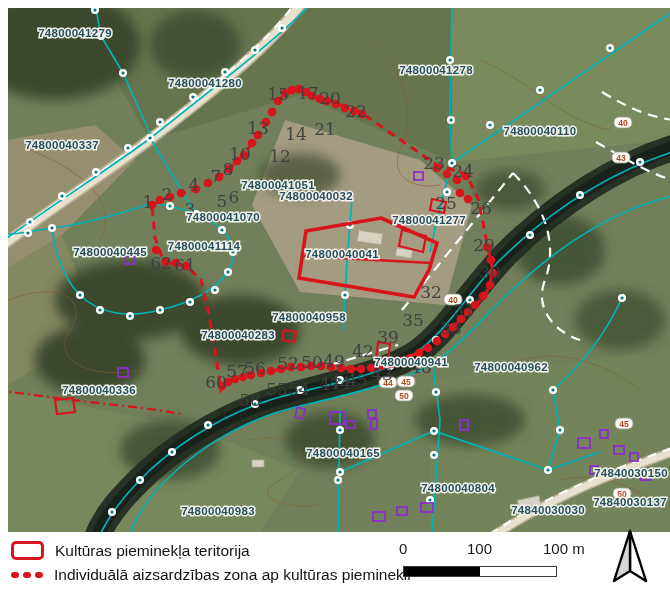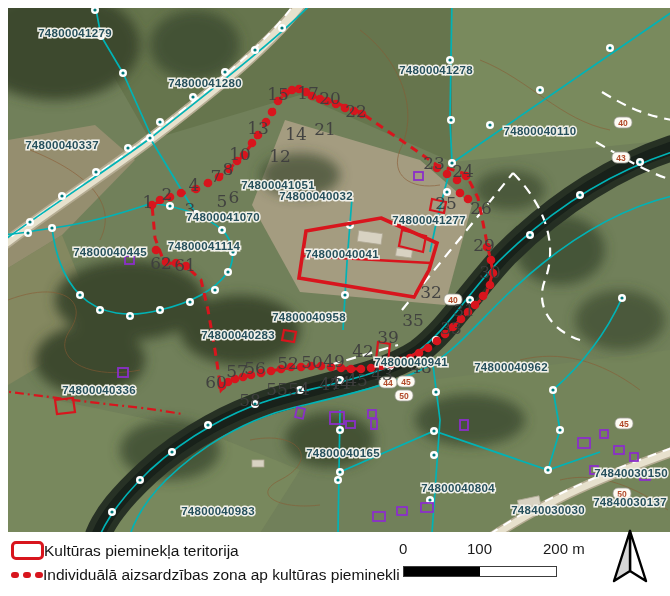--- a/index.html
+++ b/index.html
@@ -3,21 +3,21 @@
 <meta charset="utf-8">
 <style>
   html,body{margin:0;padding:0;background:#888;}
   .stage{position:relative;width:670px;height:596px;background:#ffffff;overflow:hidden;
          font-family:"Liberation Sans",sans-serif;}
   svg text{user-select:none;}
   .parcel-label{font-family:"Liberation Sans",sans-serif;font-weight:bold;font-size:11.5px;
                 fill:#26505c;stroke:#f2f1ea;stroke-width:3px;paint-order:stroke;letter-spacing:.3px;}
   .point-number{font-family:"DejaVu Serif",serif;font-size:17px;fill:#3f3f3f;opacity:.95;}
   .badge-text{font-family:"Liberation Sans",sans-serif;font-weight:bold;font-size:8.5px;fill:#b14a2a;}
-  .legend-item{position:absolute;display:flex;align-items:center;color:#141414;
+  .legend-item{position:absolute;display:flex;align-items:center;gap:11px;color:#141414;
                font-size:15.5px;}
   .sym-territory{width:27px;height:13px;border:3.5px solid #d8151d;border-radius:5px;background:#fff;}
   .sym-zone{display:flex;gap:4px;align-items:center;}
   .sym-zone i{width:8px;height:5.5px;border-radius:3px;background:#d8151d;}
   .scalebar{position:absolute;left:395px;top:540px;width:190px;height:45px;}
   .scale-num{position:absolute;top:0;font-size:15px;color:#1a1a1a;}
   .scale-track{position:absolute;left:8px;top:26px;width:154px;height:11px;background:#fff;
                border:1.5px solid #3c3c3c;box-sizing:border-box;}
   .scale-fill{position:absolute;left:0;top:0;width:50%;height:100%;background:#000;}
   .north{position:absolute;left:608px;top:528px;}
@@ -449,21 +449,21 @@
         <i></i>
         <i></i>
         <i></i>
       </span>
     <span>Individuālā aizsardzības zona ap kultūras pieminekli</span>
   </div>
 
   <div class="scalebar">
     <span class="scale-num" style="left:4px;">0</span>
     <span class="scale-num" style="left:72px;text-align:center;">100</span>
-    <span class="scale-num" style="left:148px;">200 m</span>
+    <span class="scale-num" style="left:148px;">100 m</span>
     <div class="scale-track">
       <div class="scale-fill"></div>
     </div>
   </div>
 
   <svg class="north" width="44" height="58" viewBox="0 0 44 58">
     <polygon points="22,3 38,53 22,43" fill="#ffffff" stroke="#000" stroke-width="2.4" stroke-linejoin="round"></polygon>
     <polygon points="22,3 22,43 6,53" fill="#d6d6d6" stroke="#000" stroke-width="2.4" stroke-linejoin="round"></polygon>
   </svg>
 </div>

